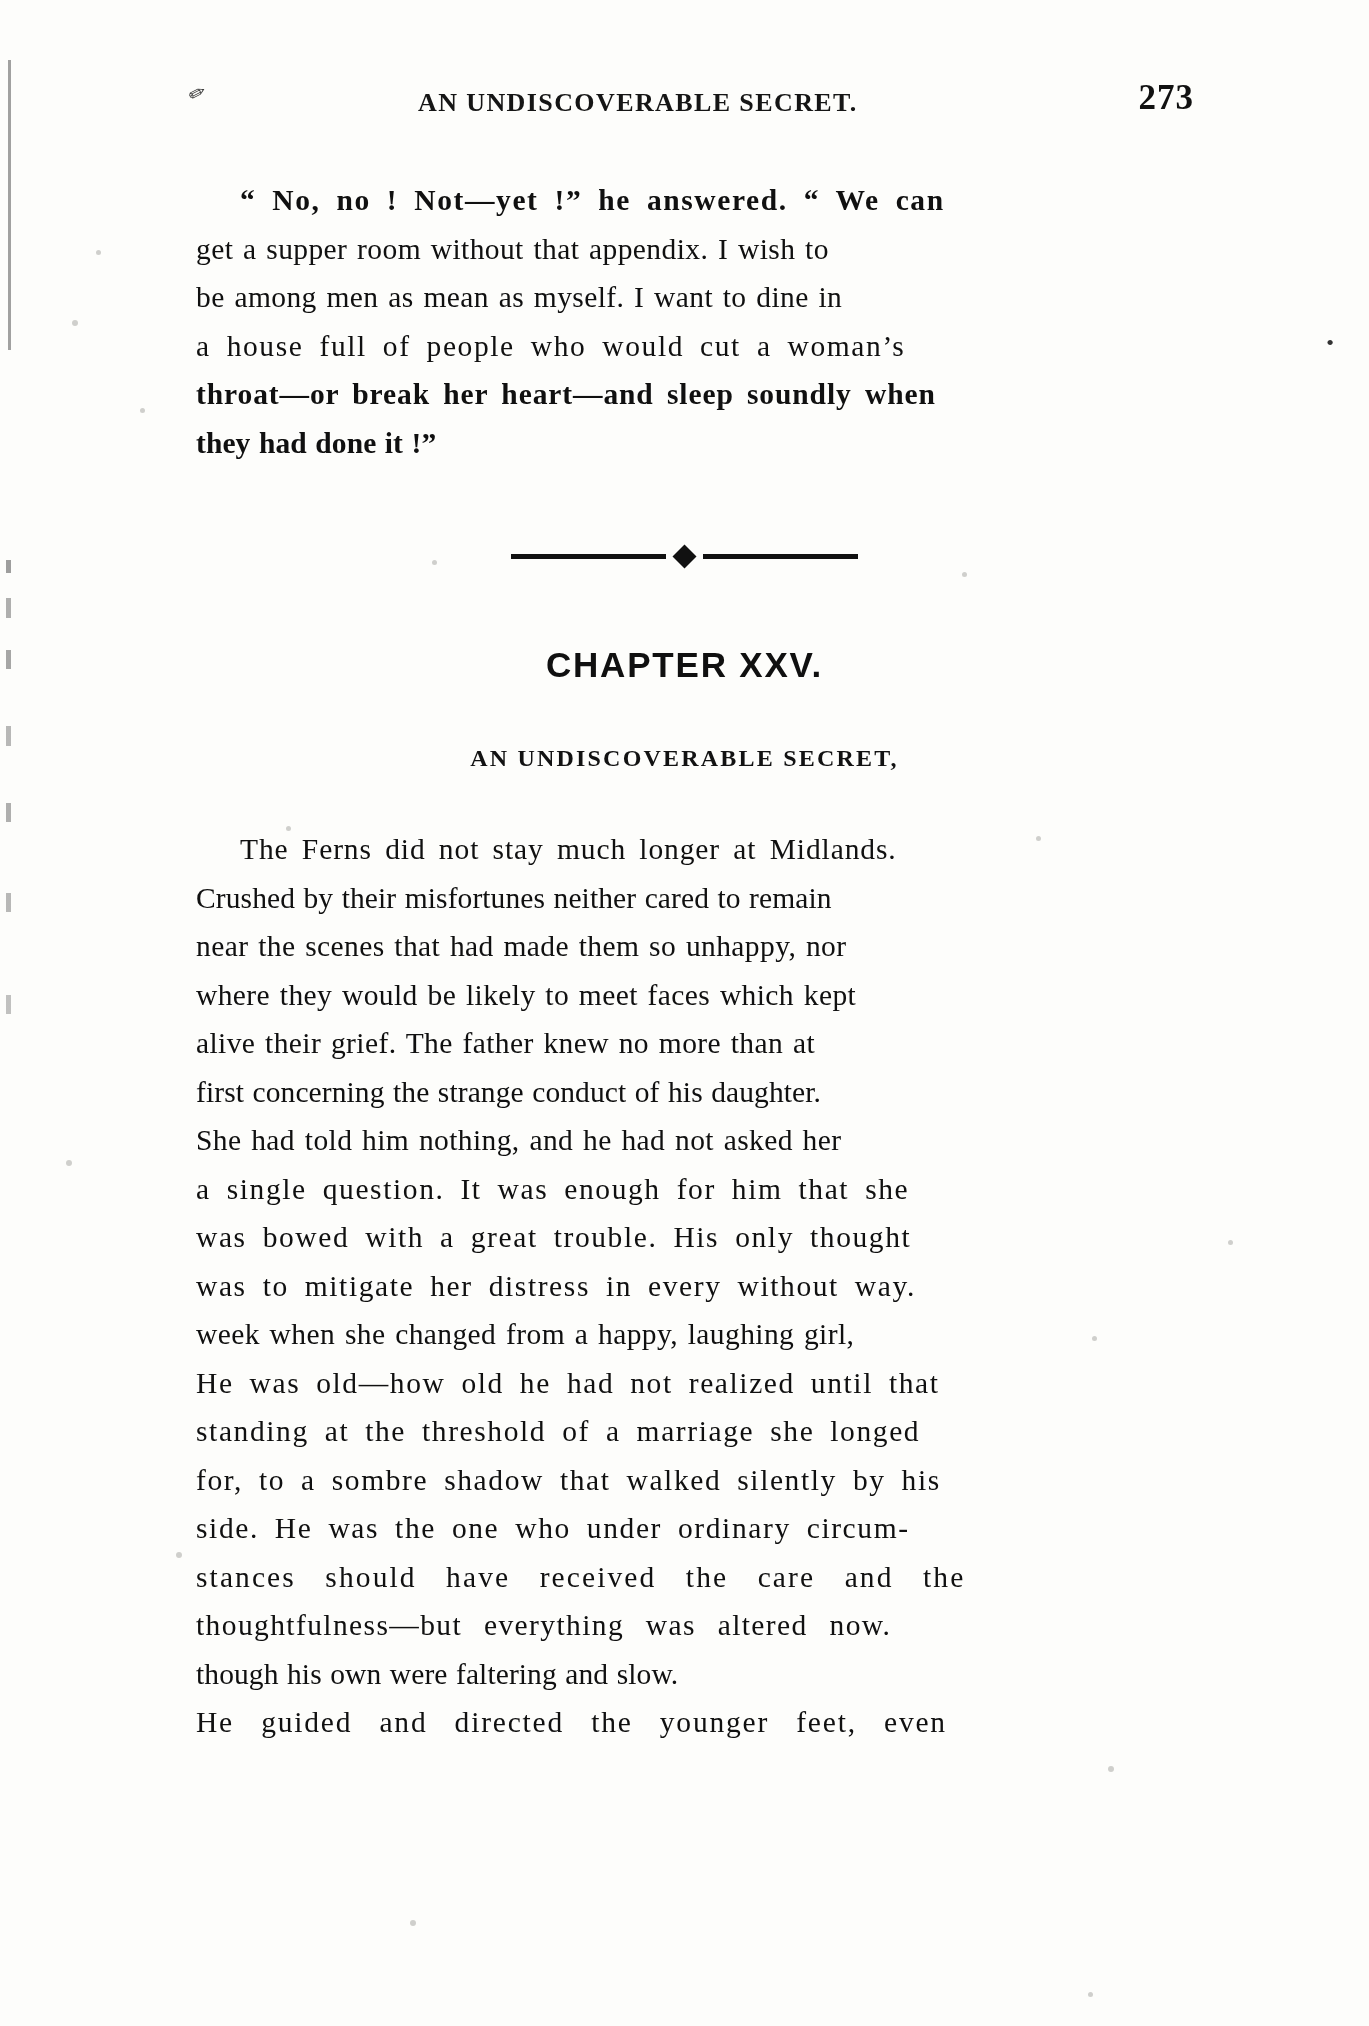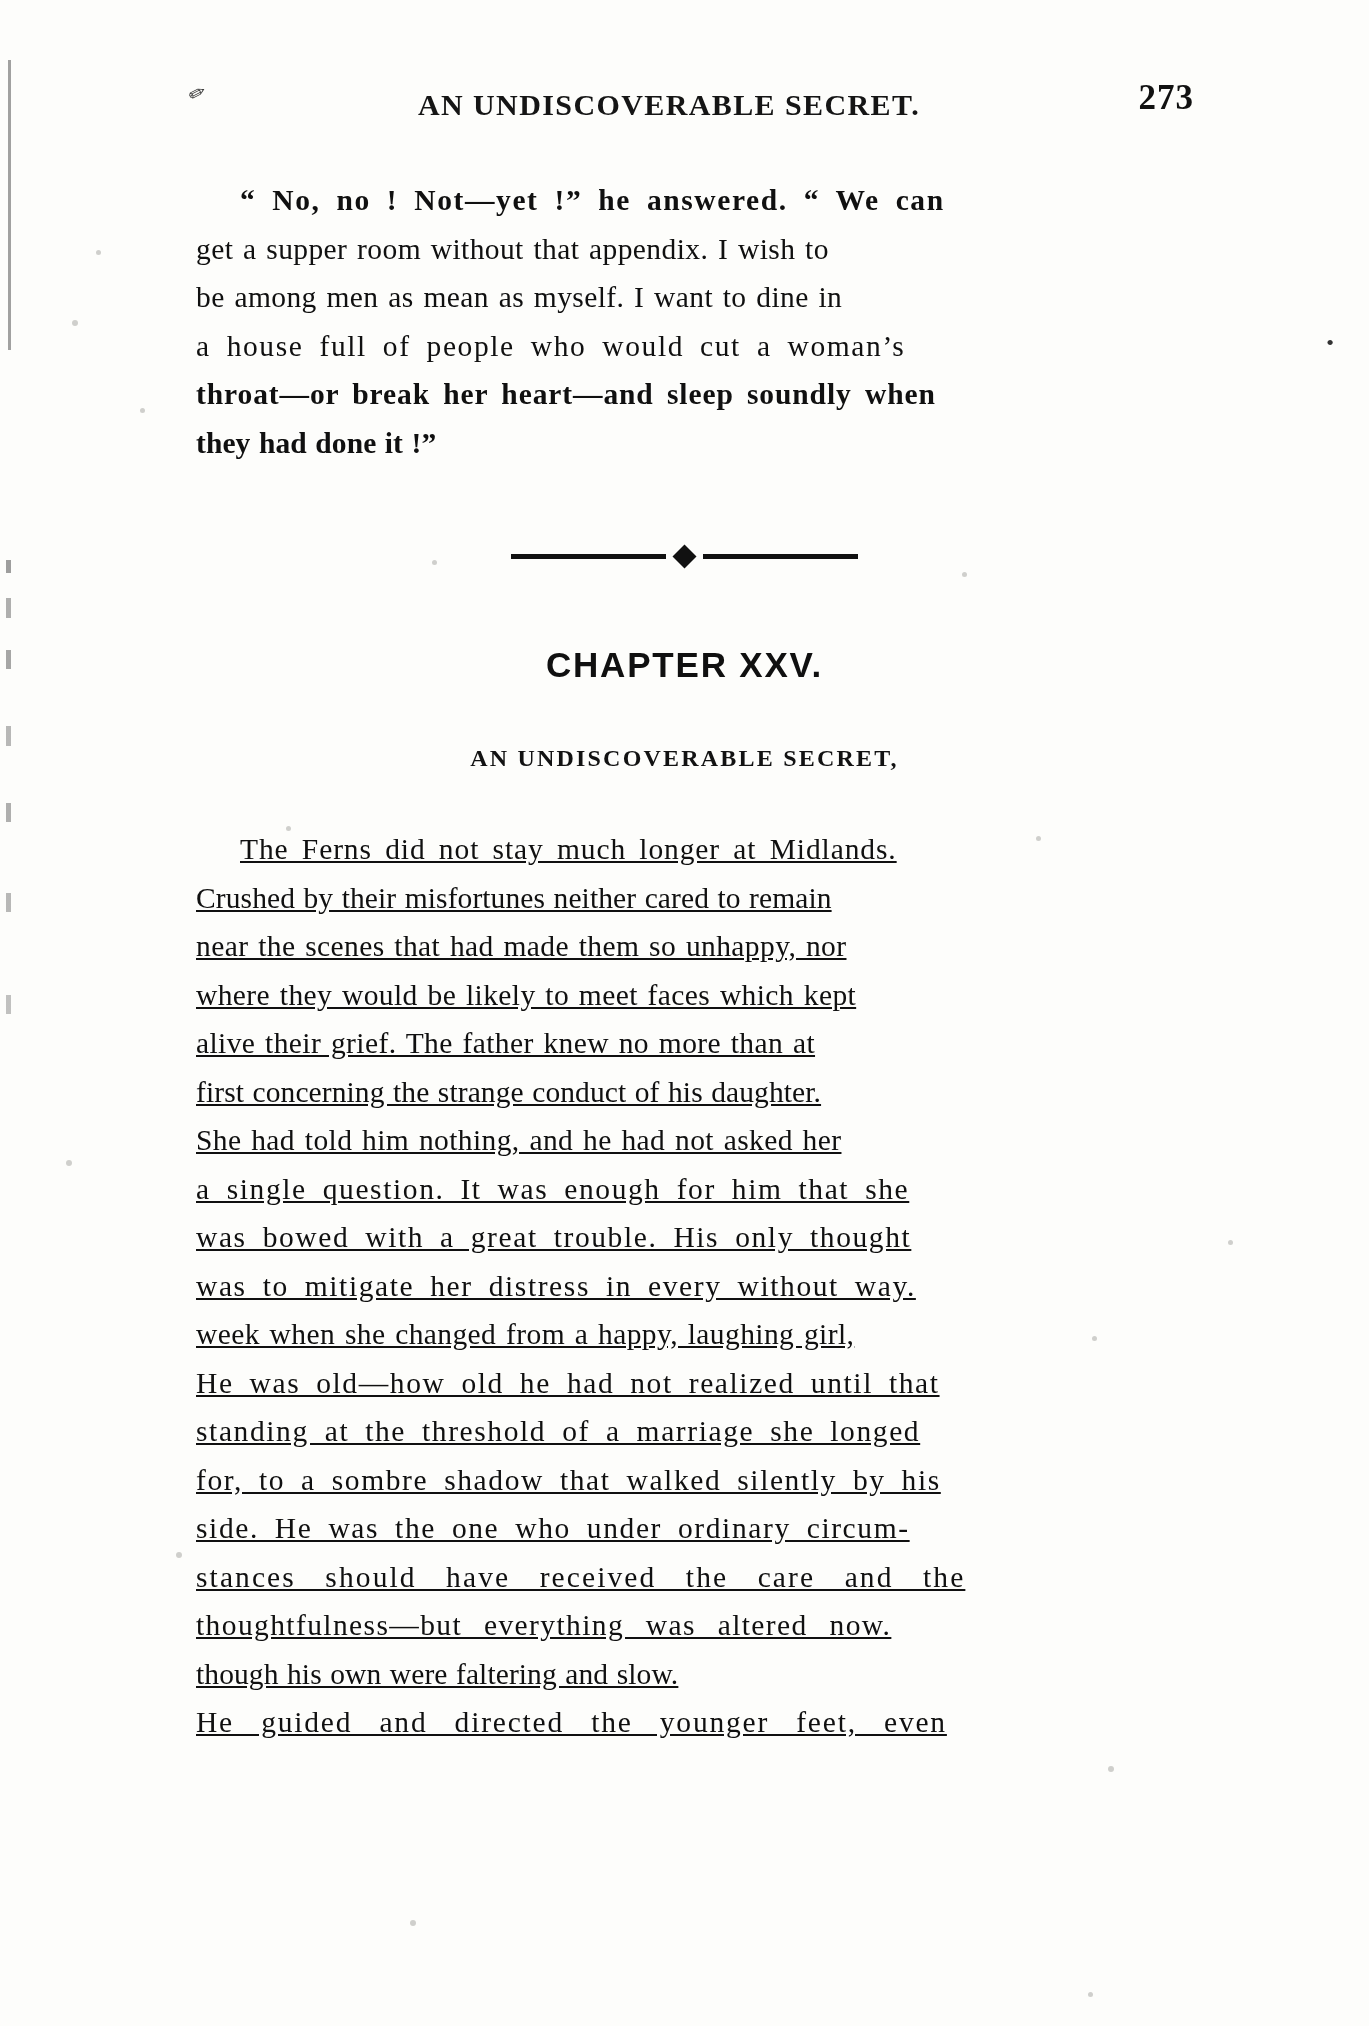--- a/index.html
+++ b/index.html
@@ -61,21 +61,21 @@
     top: 88px;
     left: 178px;
     width: 1020px;
     display: flex;
     align-items: baseline;
     justify-content: flex-start;
   }
   .header-title {
     font-family: "Liberation Serif", serif;
     font-weight: bold;
-    font-size: 30px;
+    font-size: 26px;
     letter-spacing: 1.4px;
     text-transform: uppercase;
     color: #151515;
     margin-left: 240px;
     text-align: right;
   }
   .folio {
     position: absolute;
     top: 78px;
     right: 175px;
@@ -163,21 +163,21 @@
     text-align: center;
     font-family: "Liberation Serif", serif;
     font-weight: bold;
     font-size: 24px;
     letter-spacing: 2.2px;
     text-transform: uppercase;
     color: #121212;
   }
 
   .para-main { top: 825px; }
-  .para-main .ln { display: block; white-space: nowrap; text-decoration: underline; }
+  .para-main .ln { display: block; white-space: nowrap; }
 
   .indent { padding-left: 44px; }
 
   
   .t1 { letter-spacing: .9px; word-spacing: 5px; }
   .t2 { letter-spacing: .4px; word-spacing: 2px; }
   .t3 { letter-spacing: 1.6px; word-spacing: 7px; }
   .t4 { letter-spacing: .1px; word-spacing: 1px; }
   .bolder { font-weight: bold; }
 </style>

